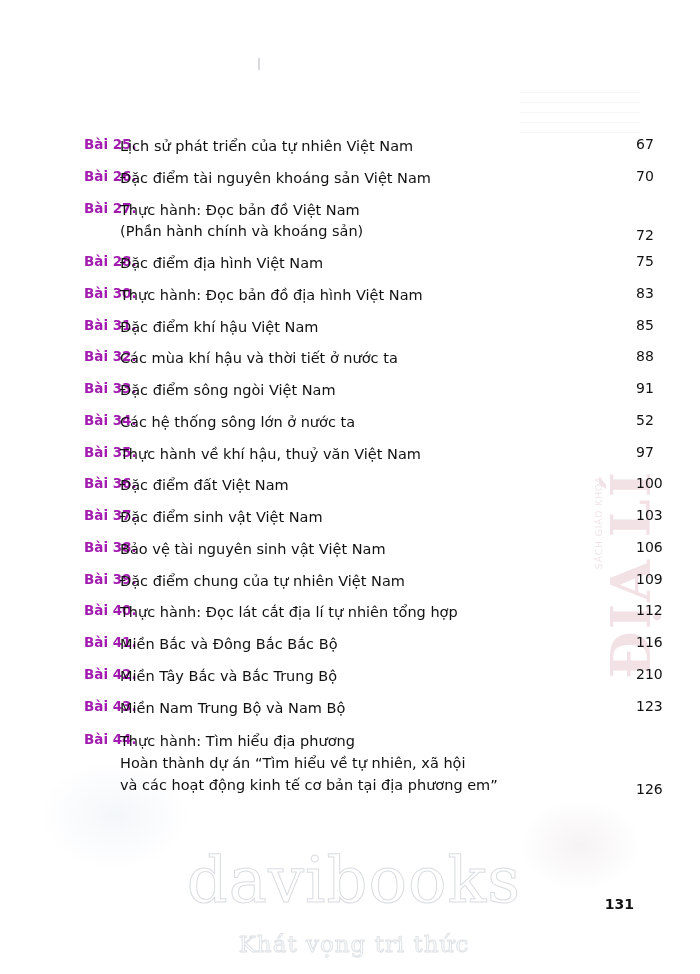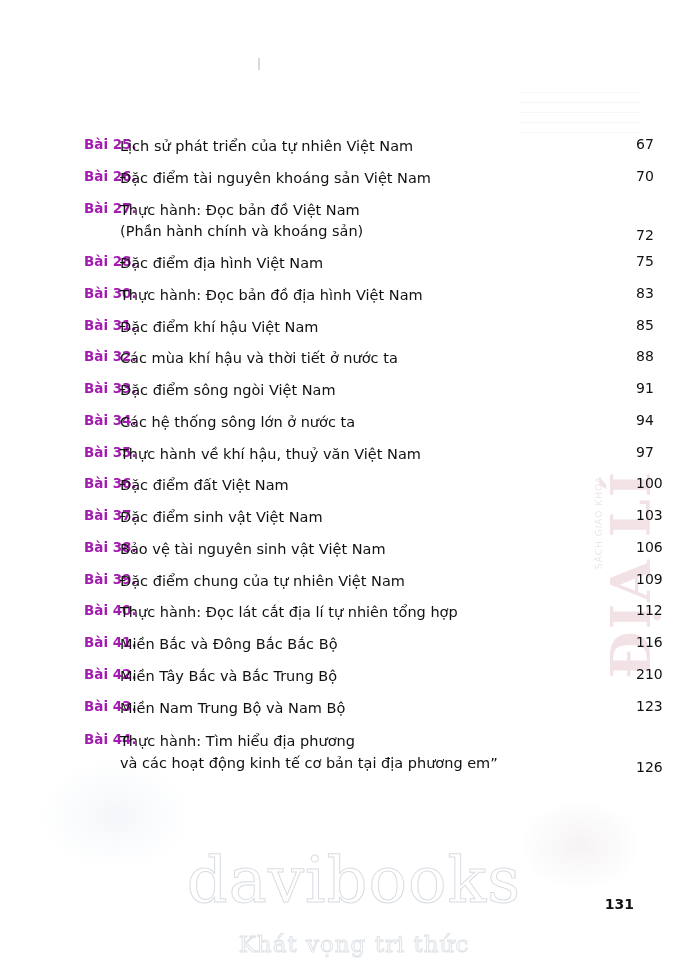--- a/index.html
+++ b/index.html
@@ -221,21 +221,21 @@
 
   <div class="toc-row">
     <div class="lesson">Bài 33.</div>
     <div class="title">Đặc điểm sông ngòi Việt Nam</div>
     <div class="page">91</div>
   </div>
 
   <div class="toc-row">
     <div class="lesson">Bài 34.</div>
     <div class="title">Các hệ thống sông lớn ở nước ta</div>
-    <div class="page">94</div>
+    <div class="page">52</div>
   </div>
 
   <div class="toc-row">
     <div class="lesson">Bài 35.</div>
     <div class="title">Thực hành về khí hậu, thuỷ văn Việt Nam</div>
     <div class="page">97</div>
   </div>
 
   <div class="toc-row">
     <div class="lesson">Bài 36.</div>
@@ -282,20 +282,21 @@
   <div class="toc-row">
     <div class="lesson">Bài 43.</div>
     <div class="title">Miền Nam Trung Bộ và Nam Bộ</div>
     <div class="page">123</div>
   </div>
 
   <div class="toc-row" style="margin-top:12px">
     <div class="lesson">Bài 44.</div>
     <div class="title">
       <span>Thực hành: Tìm hiểu địa phương</span>
+      <span class="line2">Hoàn thành dự án  “Tìm hiểu về tự nhiên, xã hội</span>
       <span class="line2">và các hoạt động kinh tế cơ bản tại địa phương em”</span>
     </div>
     <div class="page lower">126</div>
   </div>
 
 </div>
 
 <div class="watermark">
   <div class="wm-main">davibooks</div>
   <div class="wm-sub">Khát vọng tri thức</div>

